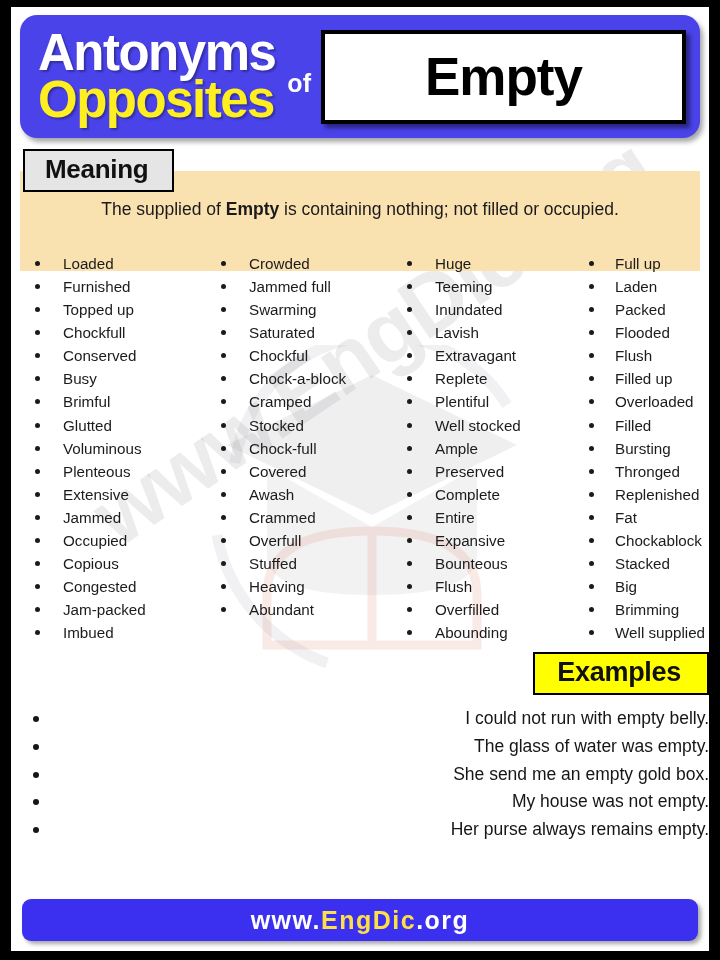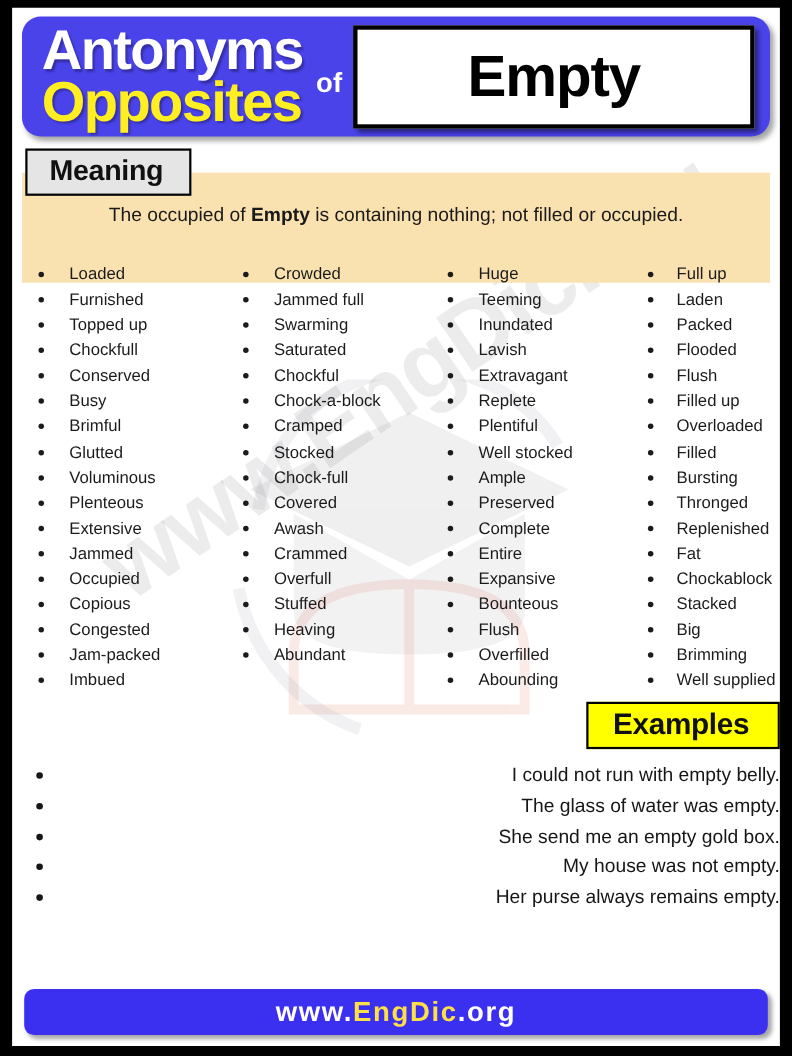--- a/index.html
+++ b/index.html
@@ -54,21 +54,21 @@
     top: 338px;
     width: 330px;
     height: 330px;
   }
 
   
   #header {
     position: relative;
     z-index: 2;
     margin: 8px 9px 0 9px;
-    height: 109px;
+    height: 123px;
     background: #4a43ea;
     border-radius: 17px;
     box-shadow: 3px 4px 5px rgba(0,0,0,0.35);
     display: flex;
     align-items: center;
     padding: 0 14px 0 18px;
   }
   #title-stack {
     display: flex;
     flex-direction: column;
@@ -283,21 +283,21 @@
     <div id="title-of">of</div>
     <div id="word-box">
       <span id="word-box-text">Empty</span>
     </div>
   </div>
 
   <div id="meaning-section">
     <div id="meaning-panel"></div>
     <div id="meaning-label">Meaning</div>
     <div id="meaning-text">
-      <span>The occupied of </span><b>Empty</b><span> is containing nothing; not filled or occupied.</span>
+      <span>The supplied of </span><b>Empty</b><span> is containing nothing; not filled or occupied.</span>
     </div>
   </div>
 
   <div id="words">
     <ul class="wcol" id="col1">
         <li>Loaded</li>
         <li>Furnished</li>
         <li>Topped up</li>
         <li>Chockfull</li>
         <li>Conserved</li>

